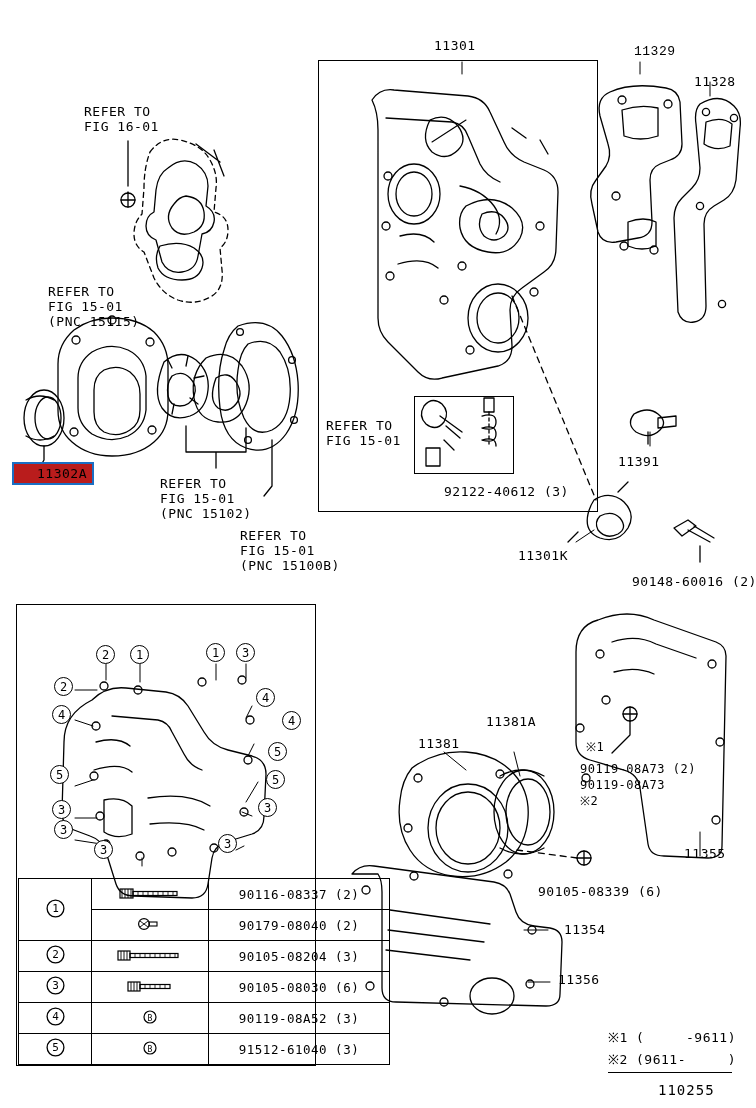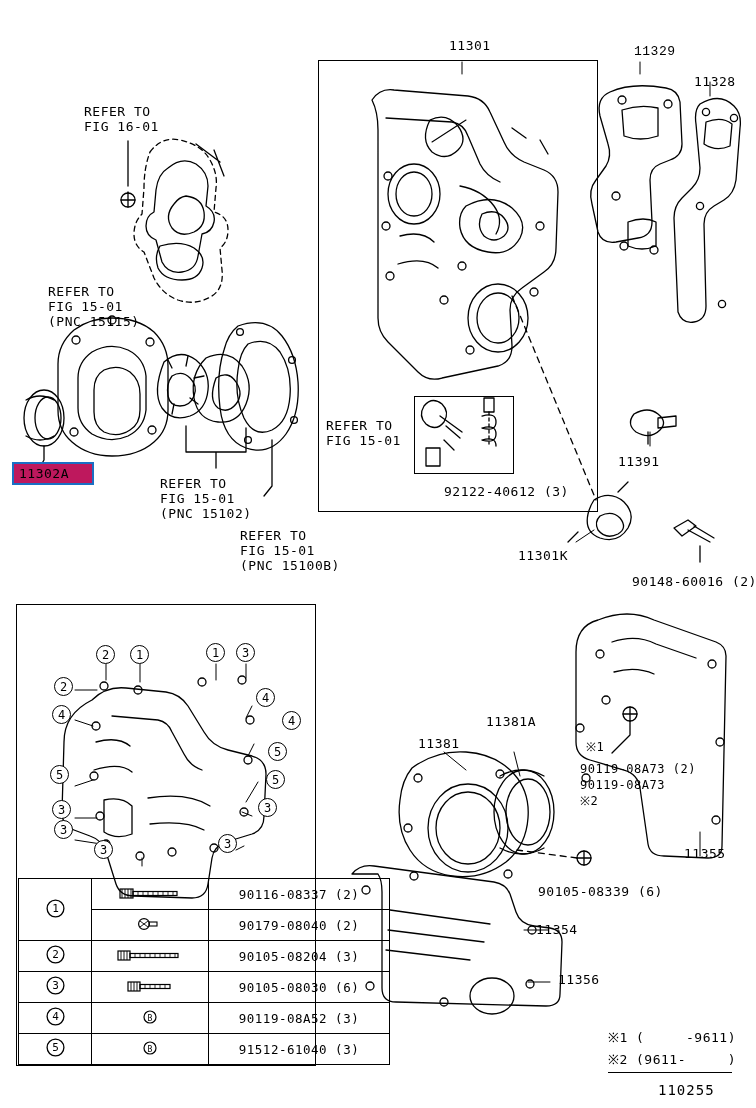--- a/index.html
+++ b/index.html
@@ -26,27 +26,28 @@
     font-size: 13px;
     line-height: 15px;
     letter-spacing: 0.5px;
     white-space: pre;
     color: #000;
   }
   .lbl.sm { font-size: 12px; line-height: 14px; }
   .hl {
     position: absolute;
     border: 2px solid #1a6fc4;
-    background: #be185d;
+    background: #b91c1c;
     color: #000;
     font-family: "DejaVu Sans Mono", monospace;
     font-size: 13px;
     letter-spacing: 0.5px;
     padding: 2px 5px;
     white-space: pre;
+    text-align: right;
   }
   .box {
     position: absolute;
     border: 1.5px solid #000;
     box-sizing: border-box;
   }
   svg.overlay {
     position: absolute;
     left: 0; top: 0;
     width: 756px;
@@ -289,40 +290,40 @@
 FIG 15-01
 (PNC 15102)</div>
 
   <div class="lbl" style="left:240px; top:528px;">REFER TO
 FIG 15-01
 (PNC 15100B)</div>
 
   <div class="lbl" style="left:326px; top:418px;">REFER TO
 FIG 15-01</div>
 
-  <div class="lbl" style="left:434px; top:38px;margin-left:15px;">11301</div>
+  <div class="lbl" style="left:434px; top:38px;">11301</div>
 
   <div class="lbl" style="left:634px; top:44px;font-family:Liberation Mono, monospace;">11329</div>
 
   <div class="lbl" style="left:694px; top:74px;">11328</div>
 
   <div class="lbl" style="left:444px; top:484px;">92122-40612 (3)</div>
 
   <div class="lbl" style="left:618px; top:454px;">11391</div>
 
   <div class="lbl" style="left:518px; top:548px;">11301K</div>
 
   <div class="lbl" style="left:632px; top:574px;text-align:right;">90148-60016 (2)</div>
 
   <div class="hl" style="left:12px; top:462px; width:68px;">11302A</div>
 
   <div class="lbl" style="left:418px; top:736px;">11381</div>
   <div class="lbl" style="left:486px; top:714px;">11381A</div>
   <div class="lbl" style="left:684px; top:846px;">11355</div>
-  <div class="lbl" style="left:536px; top:922px;">11354</div>
+  <div class="lbl" style="left:564px; top:922px;">11354</div>
   <div class="lbl" style="left:558px; top:972px;">11356</div>
   <div class="lbl" style="left:538px; top:884px;">90105-08339 (6)</div>
 
   <div class="lbl sm" style="left:586px; top:740px;">※1</div>
   <div class="lbl sm" style="left:580px; top:762px;">90119-08A73 (2)</div>
   <div class="lbl sm" style="left:580px; top:778px;">90119-08A73</div>
   <div class="lbl sm" style="left:580px; top:794px;">※2</div>
 
   <div class="lbl" style="left:608px; top:1030px;text-align:right;">※1 (     -9611)</div>
   <div class="lbl" style="left:608px; top:1052px;">※2 (9611-     )</div>

